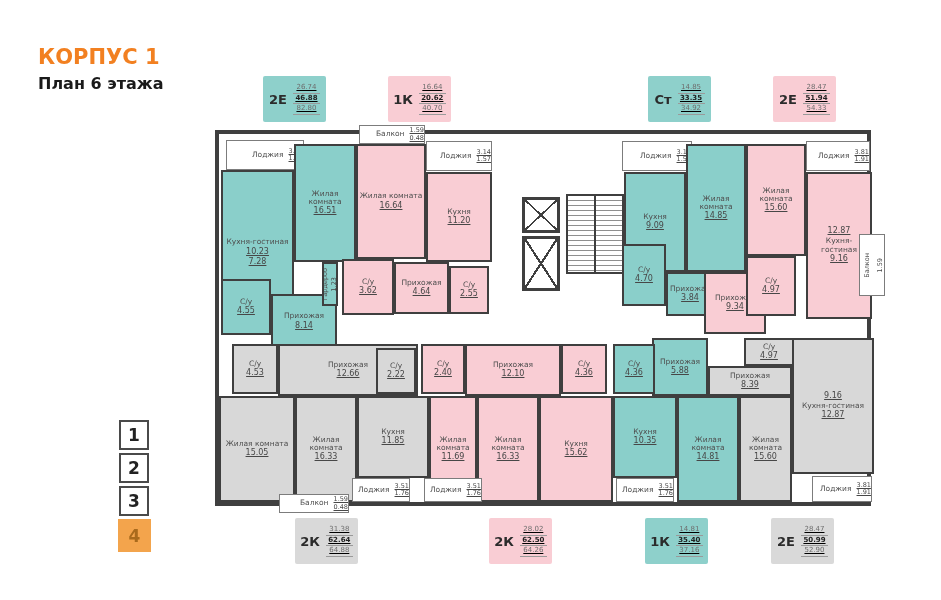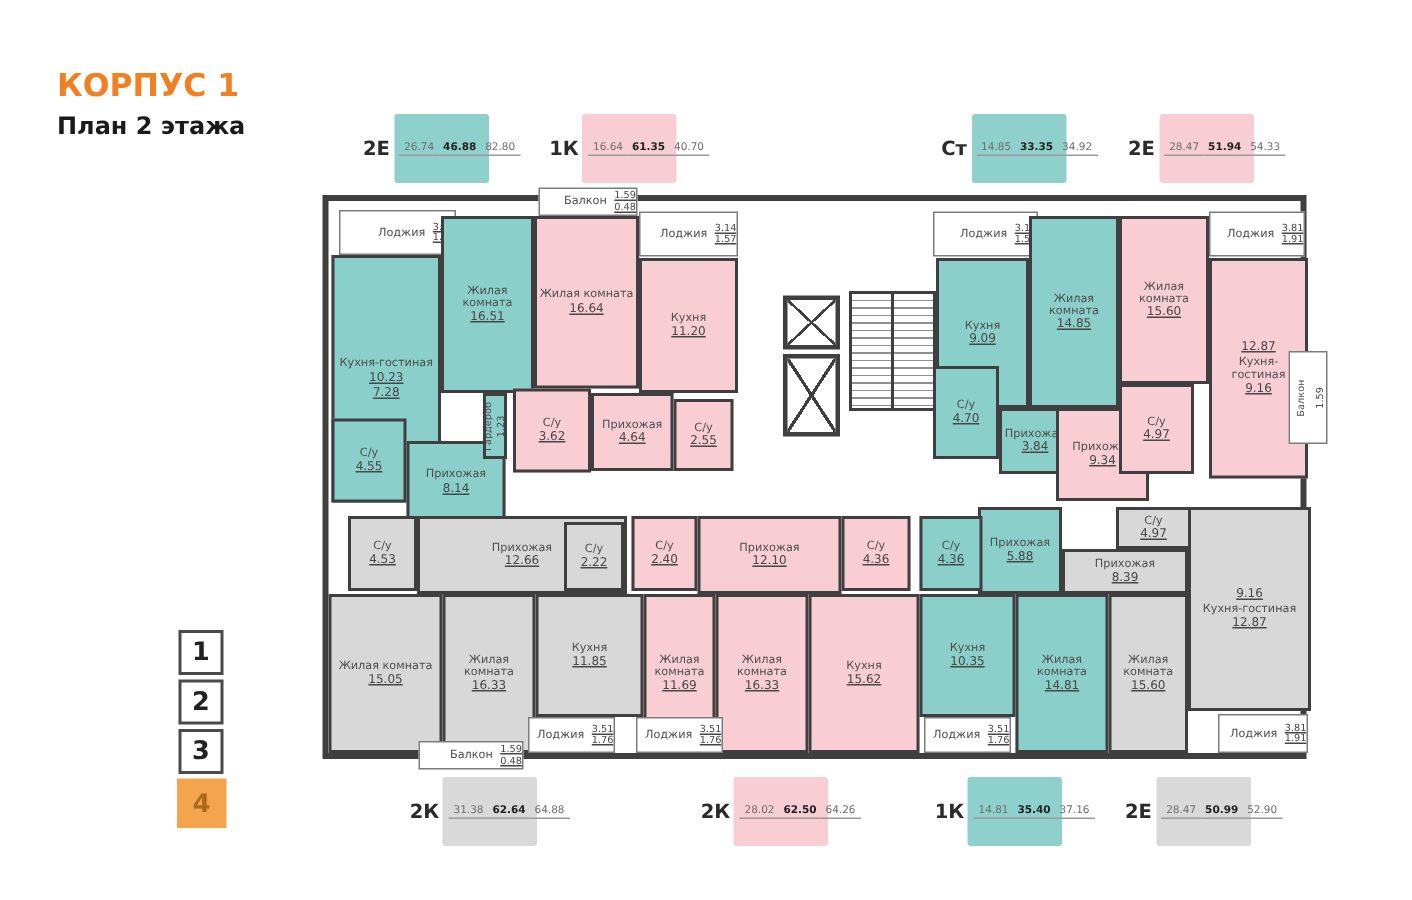--- a/index.html
+++ b/index.html
@@ -8,21 +8,21 @@
 
   
   .title{position:absolute;left:38px;top:42px;}
   .title .l1,.title .l2{font-size:21px;font-weight:700;color:#f28021;line-height:1.45;}
   .title .l3{font-size:16px;font-weight:700;color:#1a1a1a;line-height:1.5;}
 
   
   .badge{position:absolute;width:63px;height:46px;display:flex;align-items:center;
          justify-content:center;gap:6px;border-radius:2px;}
   .badge .tp{font-size:13px;font-weight:700;color:#2b2b2b;}
-  .badge .vals{display:flex;flex-direction:row;}
+  .badge .vals{display:flex;flex-direction:column;text-decoration:underline;}
   .badge .vals span{font-size:7px;color:#6e6e6e;border-bottom:1px solid #9a9a9a;
                     padding:0 1px 1px;text-align:center;min-width:25px;line-height:1.25;}
   .badge .vals span.mid{color:#222;font-weight:600;}
   .bg-teal{background:#8ed0cb;} .bg-pink{background:#f9cdd4;} .bg-gray{background:#d9d9d9;}
 
   
   .floorbtn{position:absolute;left:119px;width:30px;height:30px;border:2px solid #4a4a4a;
             background:#fff;display:flex;align-items:center;justify-content:center;
             font-size:17px;font-weight:700;color:#222;box-sizing:border-box;}
   .floorbtn.active{border:none;background:#f3a44c;color:#a96a1c;width:33px;height:33px;left:118px;}
@@ -47,36 +47,36 @@
     linear-gradient(to bottom right,transparent 48%,#3f3f3f 48% 52%,transparent 52%);}
   .stairs{position:absolute;box-sizing:border-box;border:2px solid #3f3f3f;display:flex;}
   .stairs .fl{flex:1;background:repeating-linear-gradient(to bottom,transparent 0 4px,#8f8f8f 4px 5px);}
   .stairs .fl+.fl{border-left:2px solid #3f3f3f;}
 </style>
 </head>
 <body>
 
 <div class="title">
   <div class="l1">КОРПУС 1</div>
-  <div class="l3">План 2 этажа</div>
+  <div class="l3">План 6 этажа</div>
 </div>
 
 <div class="badge bg-teal" style="left:263px;top:76px;">
   <span class="tp">2Е</span>
   <span class="vals">
       <span>26.74</span>
       <span class="mid">46.88</span>
       <span>82.80</span>
     </span>
 </div>
 <div class="badge bg-pink" style="left:388px;top:76px;">
   <span class="tp">1К</span>
   <span class="vals">
       <span>16.64</span>
-      <span class="mid">61.35</span>
+      <span class="mid">20.62</span>
       <span>40.70</span>
     </span>
 </div>
 <div class="badge bg-teal" style="left:648px;top:76px;">
   <span class="tp">Ст</span>
   <span class="vals">
       <span>14.85</span>
       <span class="mid">33.35</span>
       <span>34.92</span>
     </span>

